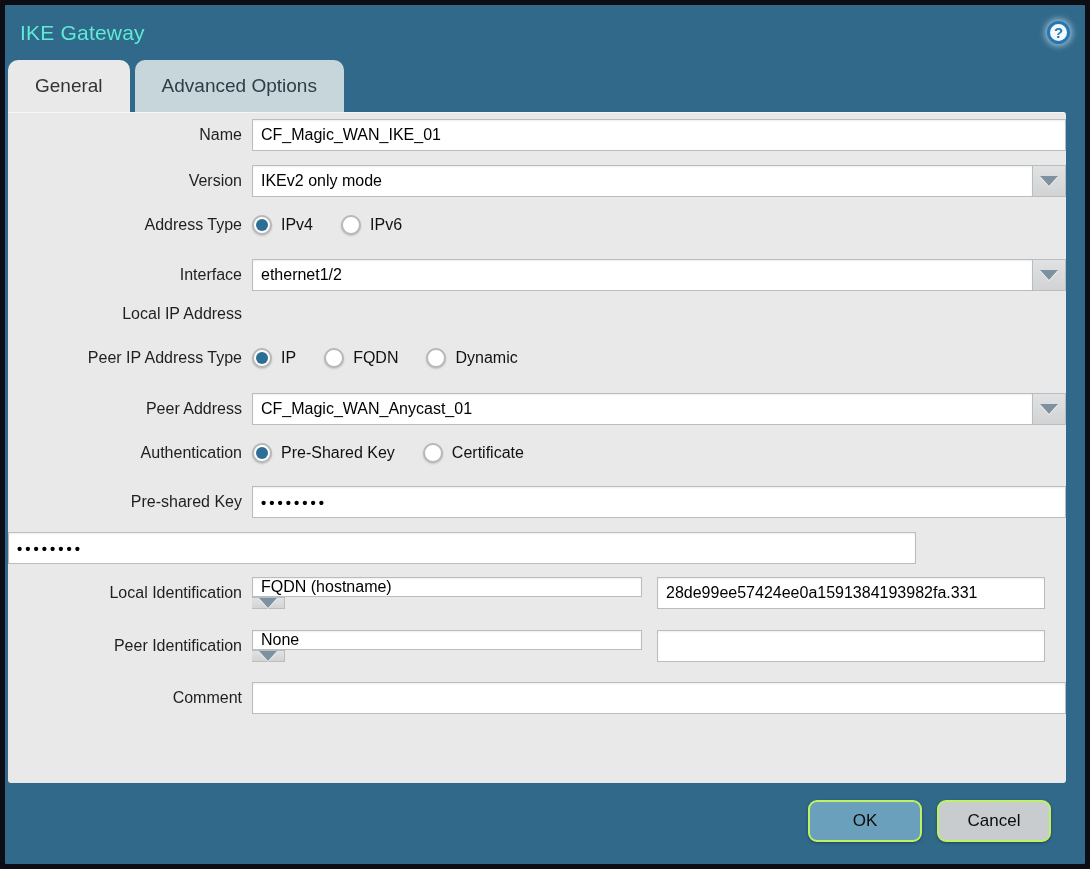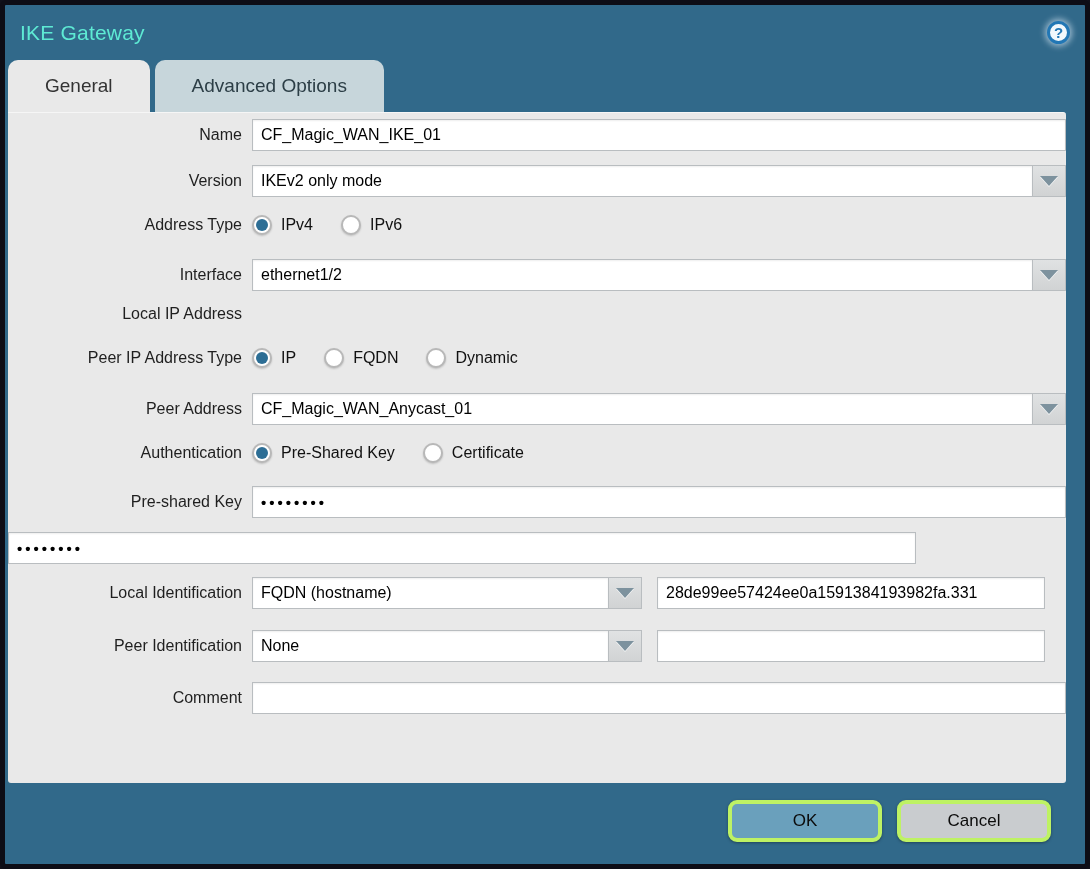--- a/index.html
+++ b/index.html
@@ -12,59 +12,59 @@
   
   .titlebar{position:absolute;top:0;left:0;width:100%;height:55px;
     display:flex;align-items:center;justify-content:space-between;padding:0 15px;}
   .title{font-size:21px;color:#5eead4;letter-spacing:.2px;}
   .help{width:23px;height:23px;border-radius:50%;background:#f2f8fc;
     border:3px solid #2277b5;color:#2277b5;font-weight:bold;font-size:15px;
     display:flex;align-items:center;justify-content:center;cursor:pointer;
     box-shadow:0 0 6px 2px rgba(220,235,248,.65);}
   
   .tabs{position:absolute;top:55px;left:3px;display:flex;gap:5px;}
-  .tab{height:52px;display:flex;align-items:center;padding:0 37px;
+  .tab{height:52px;display:flex;align-items:center;padding:0 27px;
     border-radius:10px 10px 0 0;font-size:19px;cursor:pointer;}
   .tab-general{background:#e9e9e9;color:#333;}
   .tab-adv{background:#c7d6db;color:#2c3e46;}
   
   .panel{position:absolute;top:107px;left:3px;width:1058px;height:671px;
     background:#e9e9e9;border-radius:0 3px 3px 3px;padding-top:6px;
     border-top:1px solid #f6f6f6;}
   
   .row{display:flex;align-items:center;}
   .lbl{width:244px;text-align:right;padding-right:10px;flex:none;
     font-size:16px;color:#1f1f1f;}
   .txt{height:32px;border:1px solid #b9bdc0;background:#fff;font-size:16px;
     padding:0 8px;font-family:inherit;color:#000;
     box-shadow:inset 0 1px 2px rgba(0,0,0,.07);}
   .txt.full{width:908px;}
   .txt.half{width:388px;}
   .pw{font-size:15px;letter-spacing:3px;font-weight:bold;}
   .dropdown{display:flex;height:32px;width:946px;cursor:pointer;}
-  .dropdown.narrow{width:390px;margin-right:15px;}
+  .dropdown.narrow{width:390px;margin-right:15px;flex-direction:column;}
   .dd-field{flex:1;border:1px solid #b9bdc0;background:#fff;display:flex;
     align-items:center;padding:0 8px;font-size:16px;color:#000;overflow:hidden;
     white-space:nowrap;box-shadow:inset 0 1px 2px rgba(0,0,0,.07);}
   .dd-btn{width:33px;flex:none;border:1px solid #b9bdc0;border-left:none;
     background:linear-gradient(#e0e2e3,#d1d3d4);display:flex;align-items:center;
     justify-content:center;cursor:pointer;}
   .tri{width:0;height:0;border-left:9px solid transparent;
     border-right:9px solid transparent;border-top:10px solid #7d929e;
     filter:drop-shadow(0 1px 0 rgba(255,255,255,.8));}
   .radios{display:flex;align-items:center;}
   .radio{width:20px;height:20px;border-radius:50%;background:#fff;
     border:2px solid #b8b8b8;display:inline-block;position:relative;flex:none;
     cursor:pointer;box-shadow:0 1px 2px rgba(0,0,0,.18);}
   .radio.checked::after{content:"";position:absolute;left:2px;top:2px;
     width:12px;height:12px;border-radius:50%;background:#2d6e95;}
   .rlabel{font-size:16px;margin:0 28px 0 9px;color:#111;cursor:pointer;}
   
   .footer{position:absolute;top:795px;right:34px;display:flex;gap:15px;}
-  .btn{width:154px;height:42px;border-radius:9px;border:4px solid #bef264;
+  .btn{width:114px;height:42px;border-radius:9px;border:2px solid #bef264;
     font-size:17px;font-family:inherit;color:#0b0b0b;display:flex;
     align-items:center;justify-content:center;cursor:pointer;
     box-shadow:0 1px 3px rgba(0,0,0,.35);}
   .btn.ok{background:#6aa0bc;}
   .btn.cancel{background:#c9cccf;}
 </style>
 </head>
 <body>
 
 <div class="dialog">

